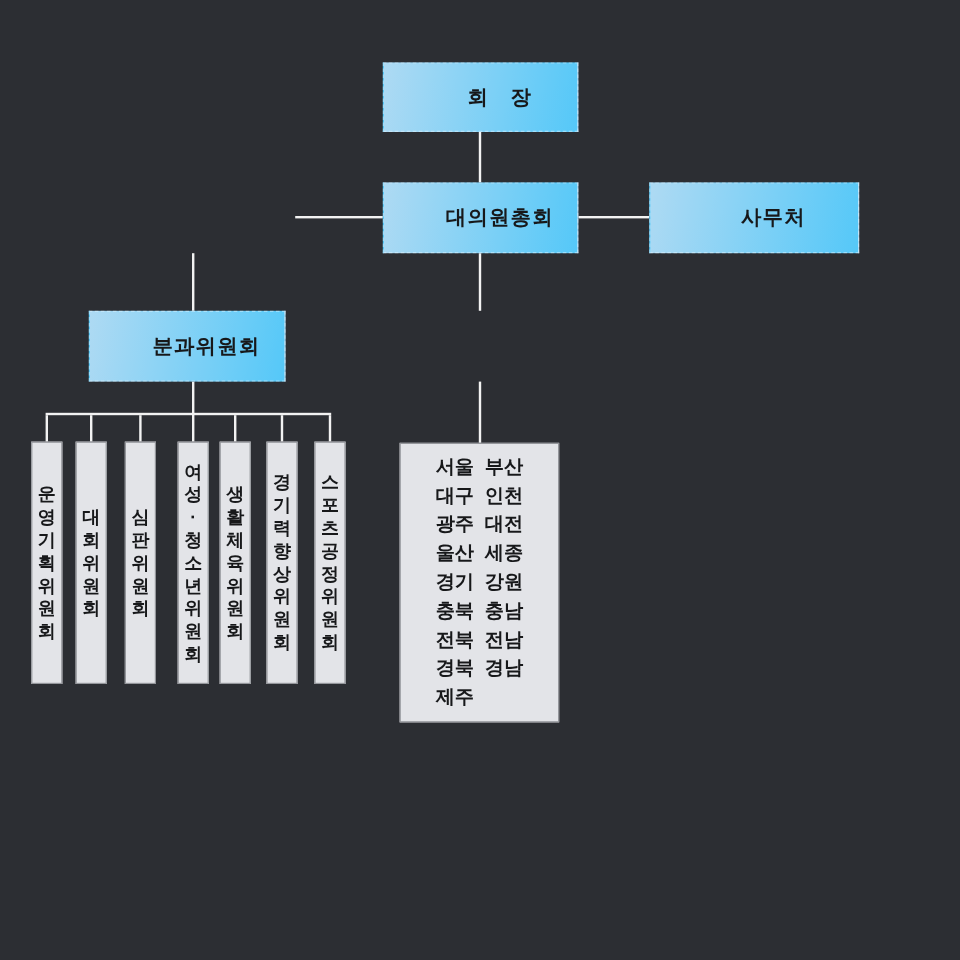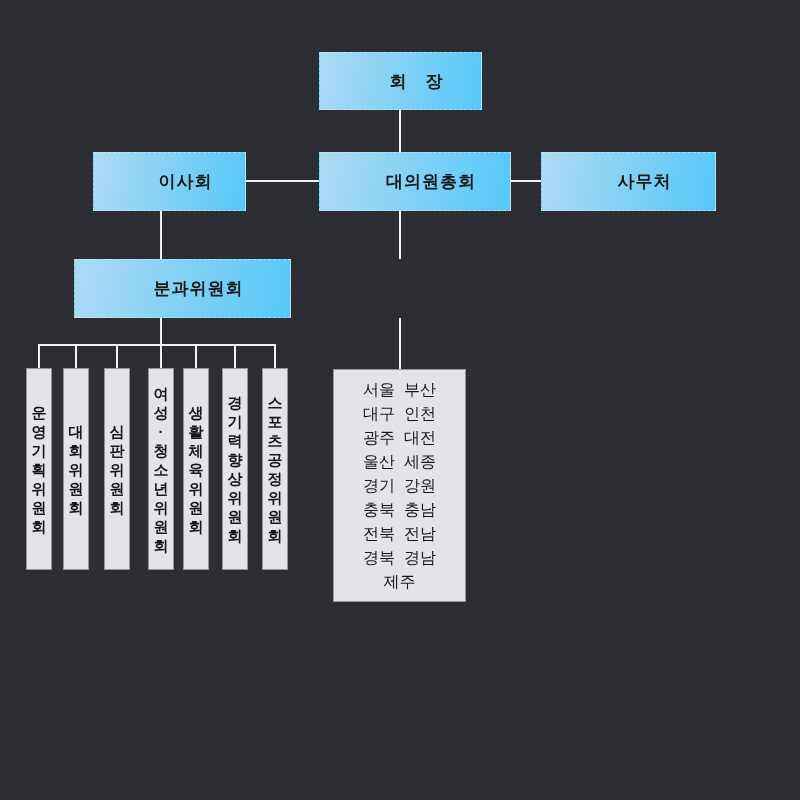--- a/index.html
+++ b/index.html
@@ -36,22 +36,21 @@
   .vbox{top:368px;width:26px;height:202px;}
   .vbox-label{
     white-space:pre;
     text-align:center;
     font-size:15px;font-weight:600;
     line-height:19px;
   }
   .regionbox{left:333px;top:369px;width:133px;height:233px;}
   .region-list{
     white-space:pre;
-    text-align:center;
-    font-size:16px;font-weight:400;
+    font-size:16px;font-weight:700;
     line-height:24px;
   }
 </style>
 </head>
 <body>
 
 <div class="canvas">
 
   <div class="line v" style="left:399px;top:110px;height:42px"></div>
   <div class="line h" style="left:246px;top:180px;width:73px"></div>
@@ -64,30 +63,27 @@
   <div class="line v" style="left:75px;top:346px;height:22px"></div>
   <div class="line v" style="left:116px;top:346px;height:22px"></div>
   <div class="line v" style="left:195px;top:346px;height:22px"></div>
   <div class="line v" style="left:234px;top:346px;height:22px"></div>
   <div class="line v" style="left:274px;top:346px;height:22px"></div>
   <div class="line v" style="left:399px;top:318px;height:51px"></div>
 
   <div class="bluebox" style="left:319px;top:52px;width:163px;height:58px">
     <span>회　장</span>
   </div>
-  <div class="bluebox" style="left:93px;top:152px;width:153px;height:59px">
-    <span>이사회</span>
-  </div>
-  <div class="bluebox" style="left:319px;top:152px;width:192px;height:59px">
+  <div class="bluebox" style="left:319px;top:152px;width:163px;height:59px">
     <span>대의원총회</span>
   </div>
   <div class="bluebox" style="left:541px;top:152px;width:175px;height:59px">
     <span>사무처</span>
   </div>
-  <div class="bluebox" style="left:74px;top:259px;width:217px;height:59px">
+  <div class="bluebox" style="left:74px;top:259px;width:164px;height:59px">
     <span>분과위원회</span>
   </div>
 
   <div class="graybox vbox" style="left:26px">
     <span class="vbox-label">운
 영
 기
 획
 위
 원

